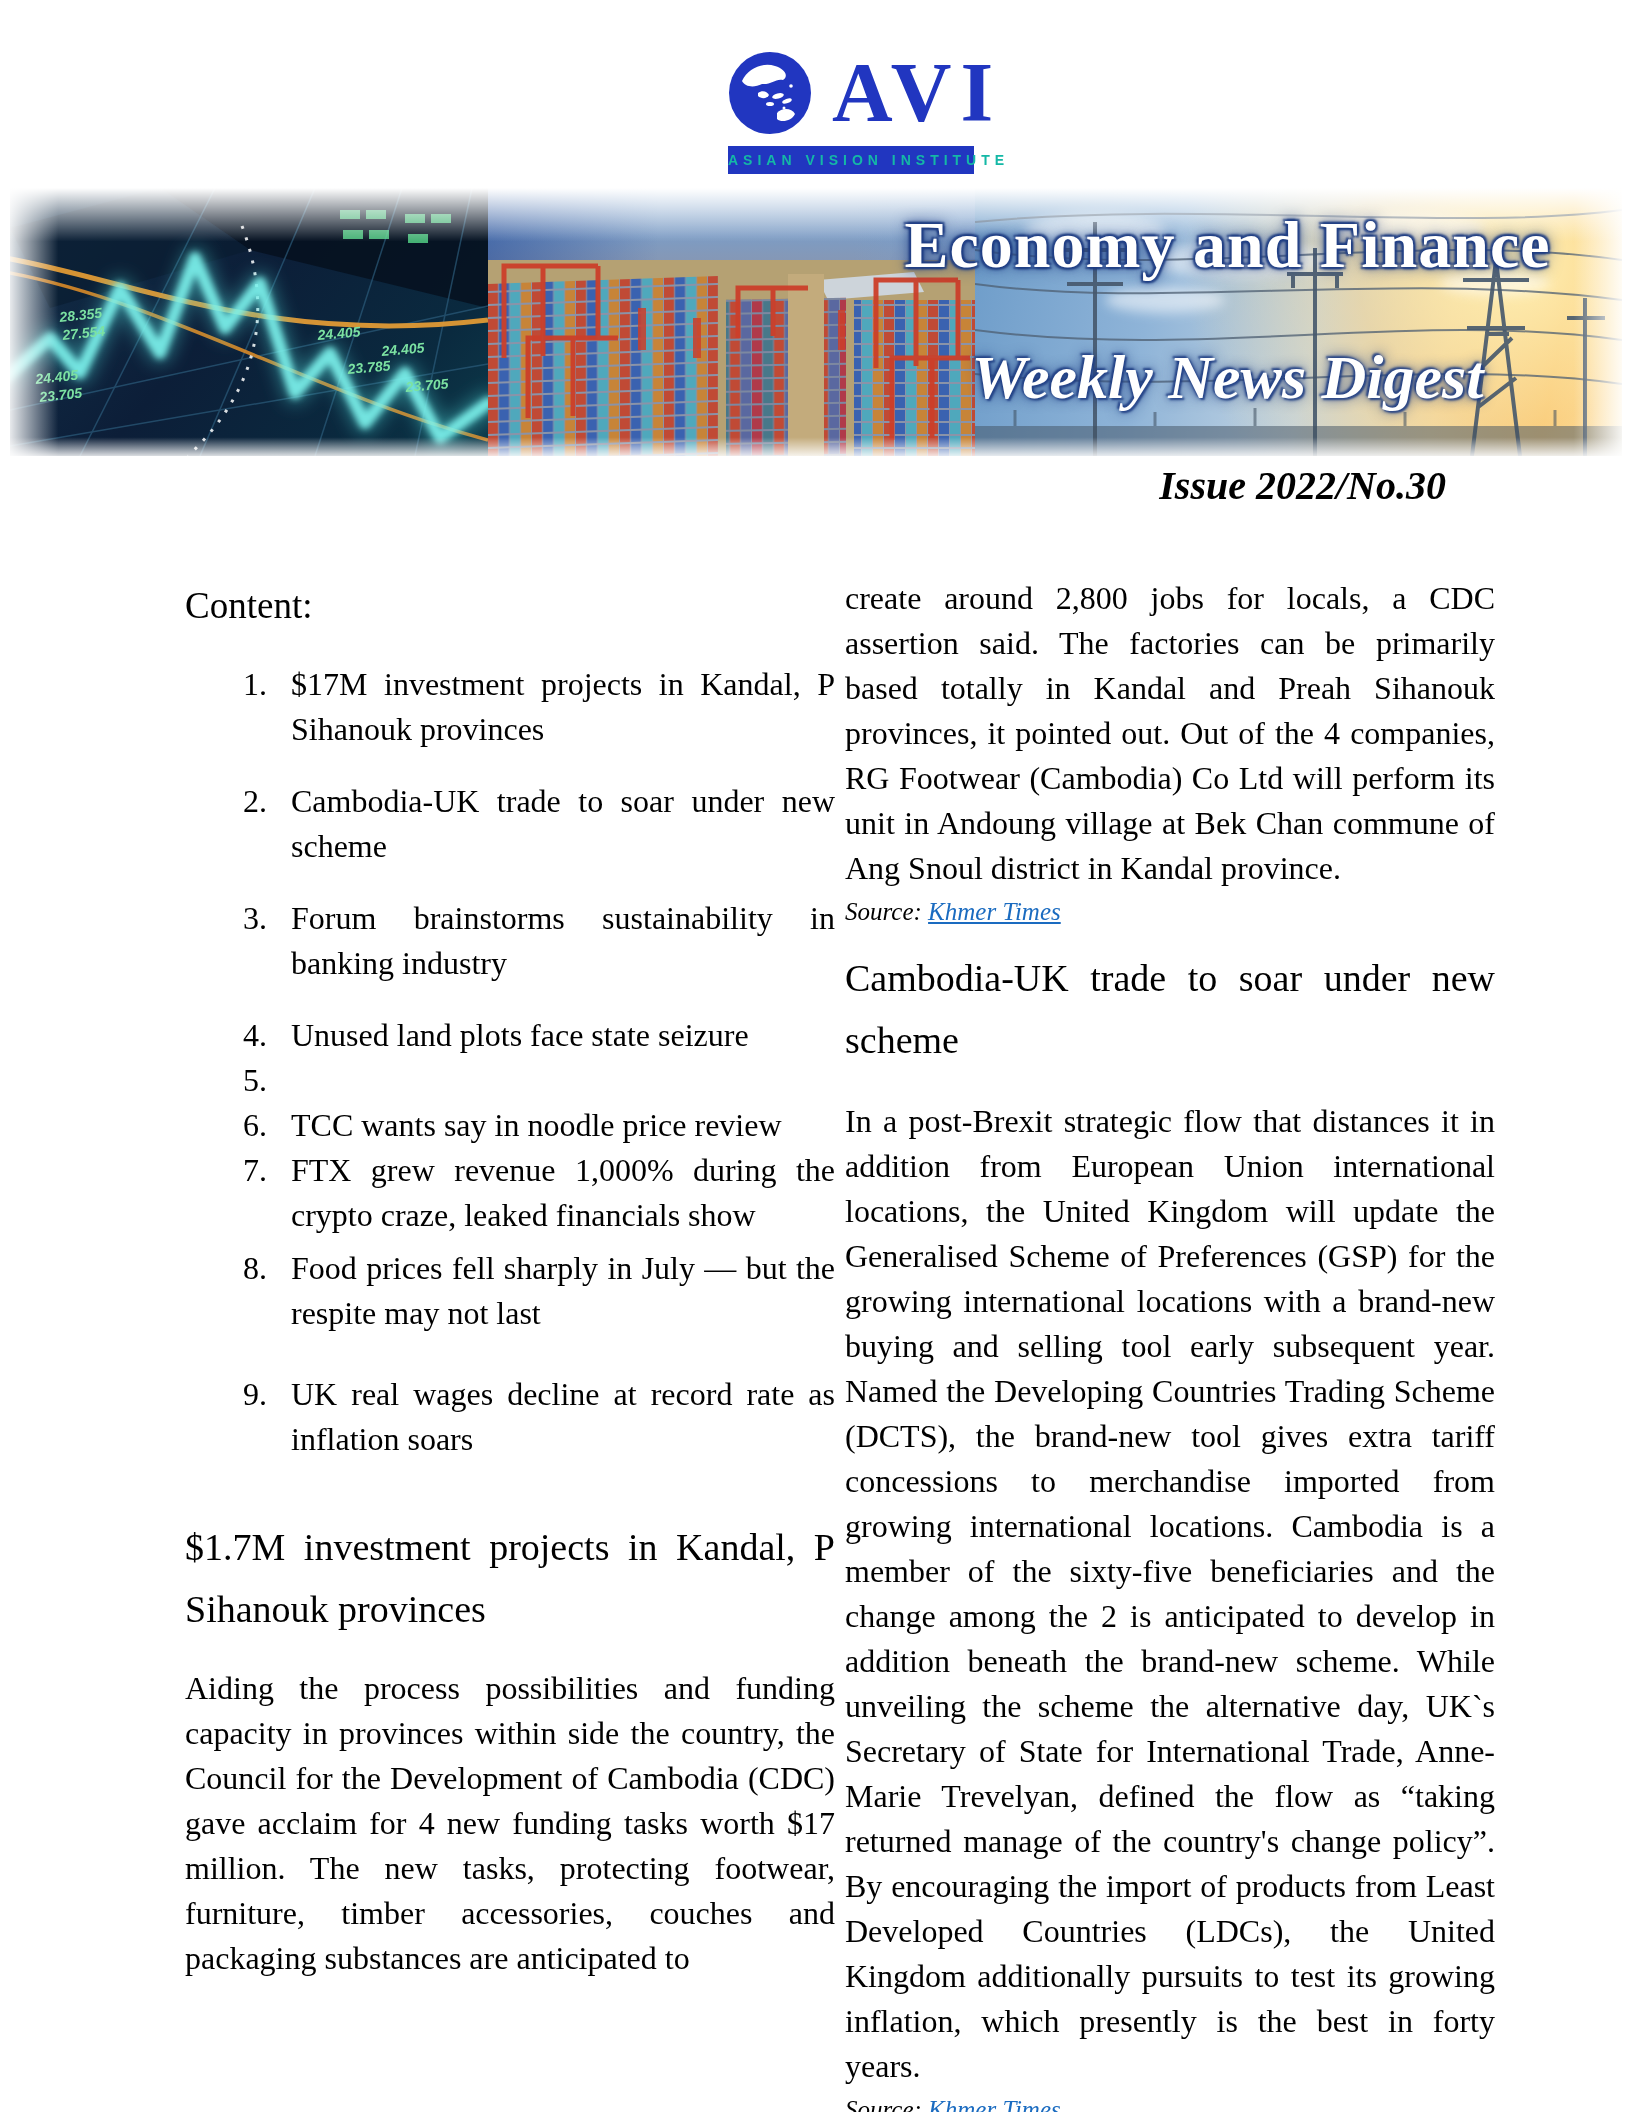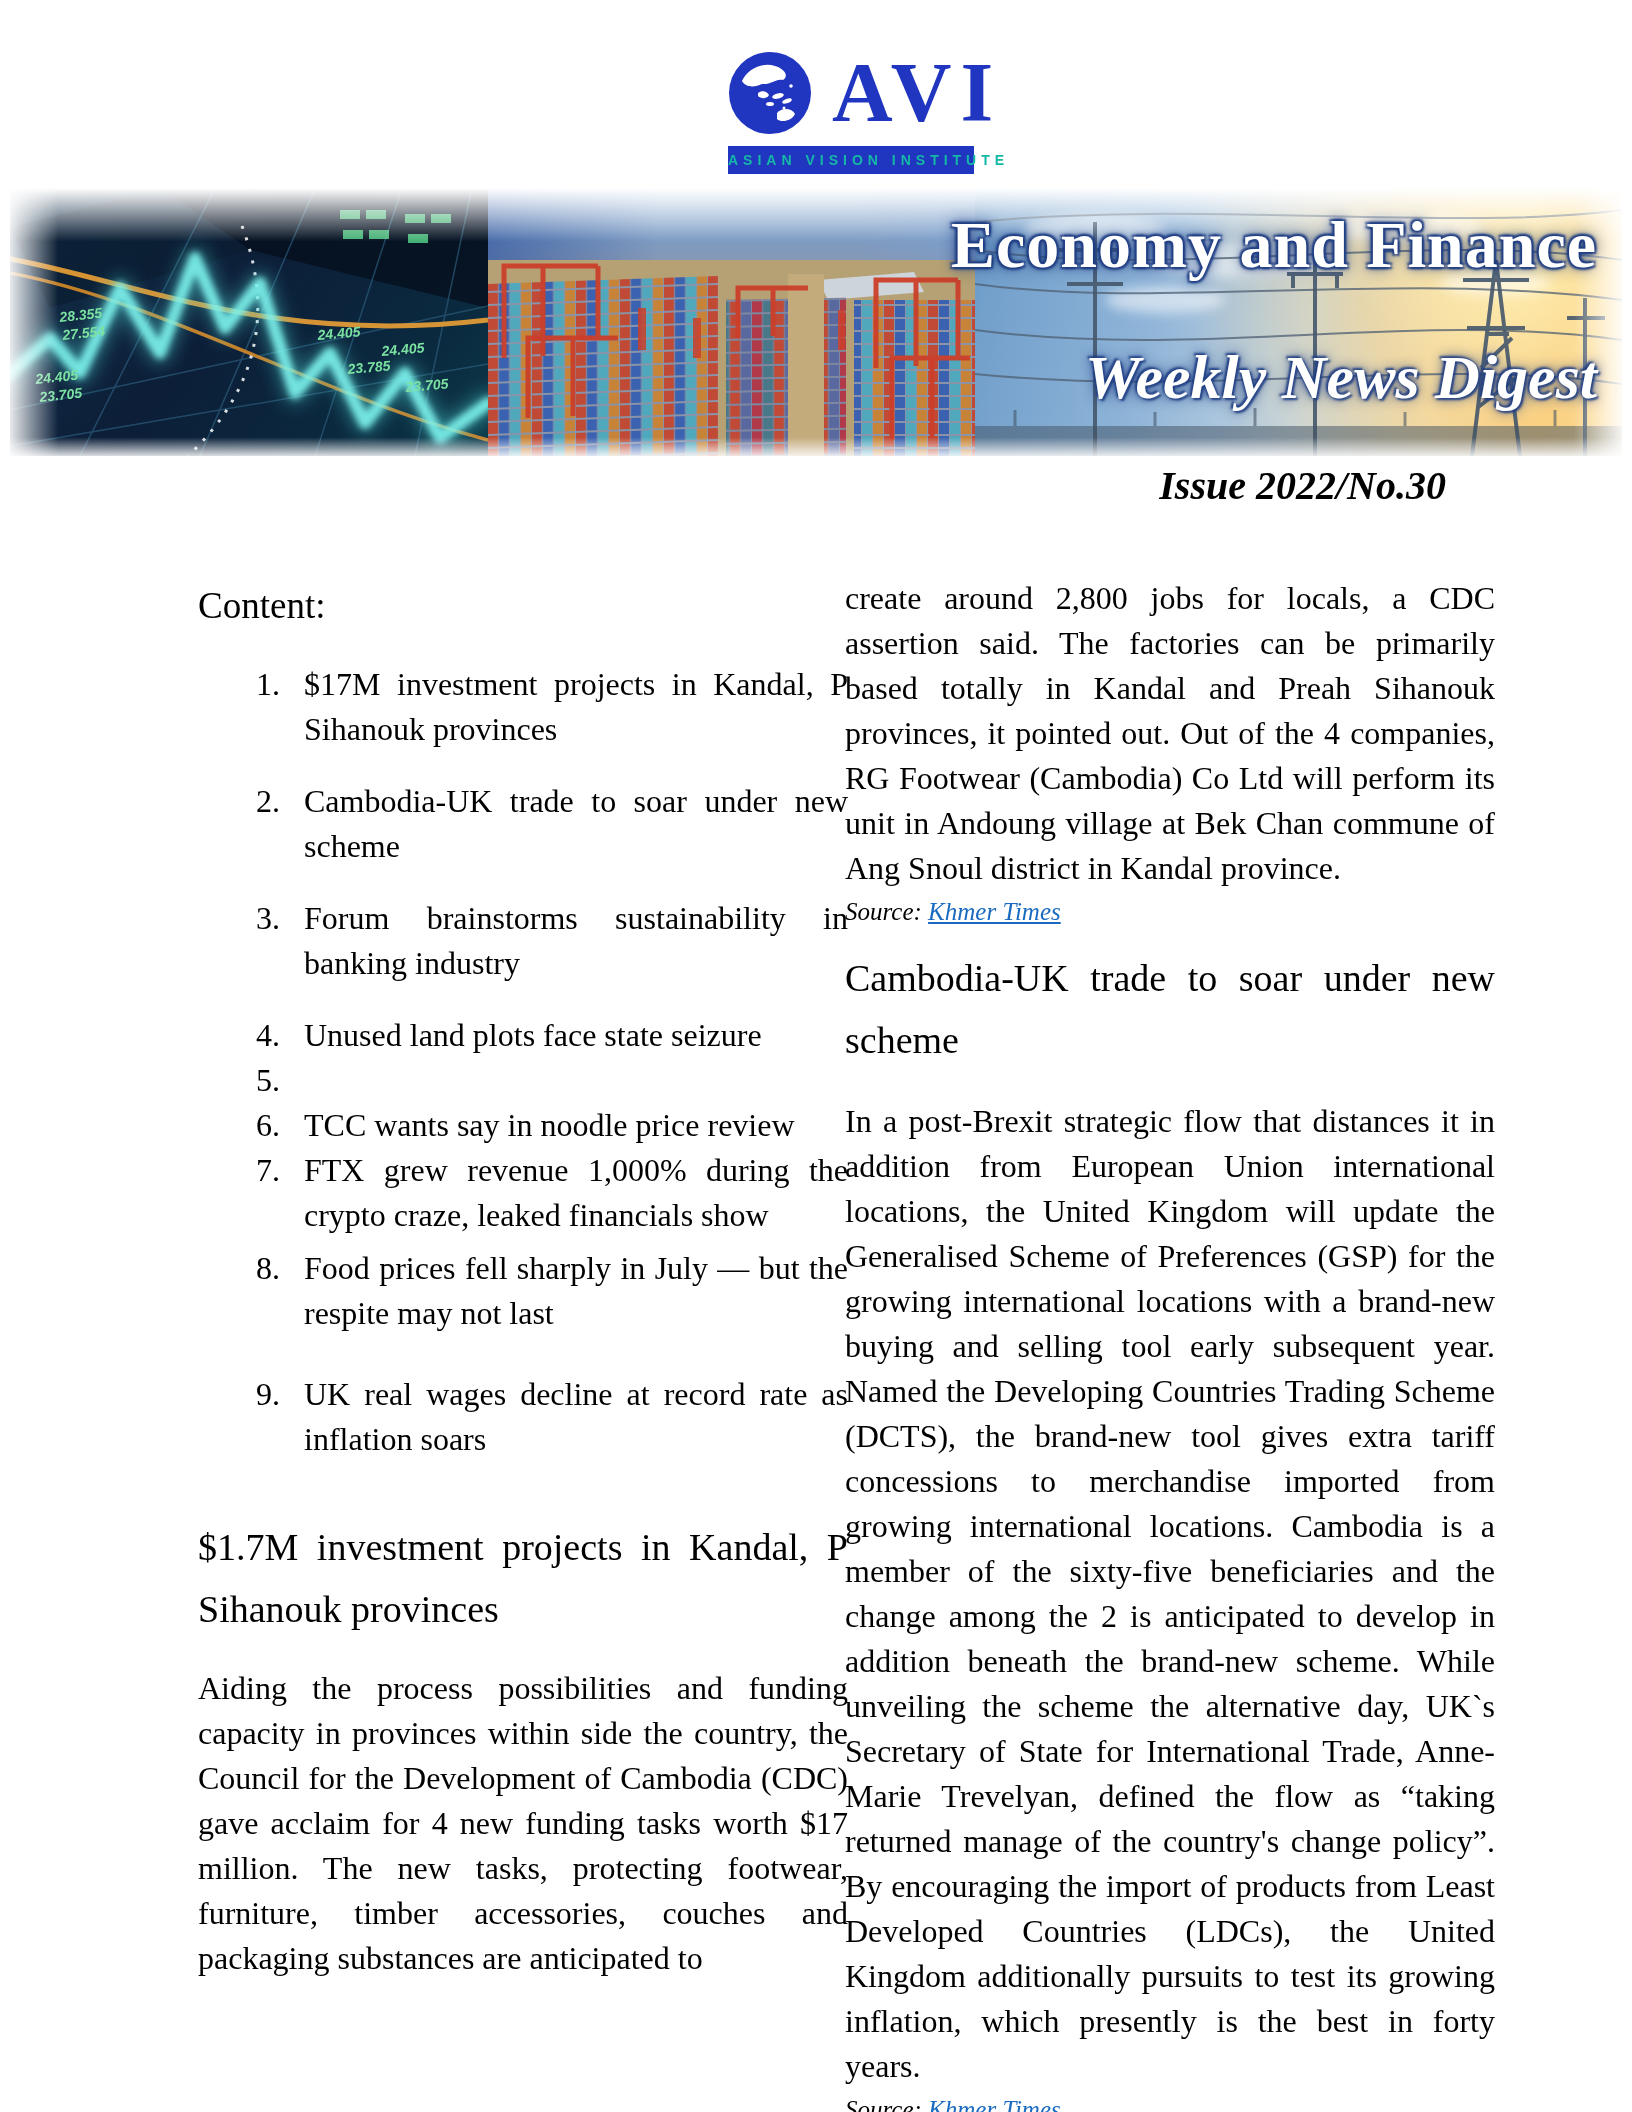--- a/index.html
+++ b/index.html
@@ -25,34 +25,34 @@
      background:radial-gradient(circle at 84% 28%,rgba(255,240,180,.95) 0%,rgba(255,214,130,.45) 28%,rgba(255,214,130,0) 58%);}
   .p-port::before{content:"";position:absolute;inset:0;
      background:linear-gradient(to right,rgba(30,70,150,.55) 0%,rgba(30,70,150,0) 35%),
                 linear-gradient(to left,rgba(120,160,210,.45) 0%,rgba(120,160,210,0) 25%);}
   .panel svg{position:absolute;inset:0;width:100%;height:100%;}
   .banner-fade{content:"";position:absolute;inset:0;pointer-events:none;
      background:linear-gradient(to bottom,rgba(255,255,255,1) 0%,rgba(255,255,255,0) 20%),
                 linear-gradient(to top,rgba(255,255,255,.85) 0%,rgba(255,255,255,0) 7%),
                 linear-gradient(to right,rgba(255,255,255,.9) 0%,rgba(255,255,255,0) 3%),
                 linear-gradient(to left,rgba(255,255,255,.9) 0%,rgba(255,255,255,0) 3%);}
-  .banner-titles{position:absolute;left:848px;right:25px;top:20px;text-align:right;pointer-events:none;}
+  .banner-titles{position:absolute;left:848px;right:25px;top:20px;text-align:center;pointer-events:none;}
   .banner-title{color:#fff;font-weight:700;font-size:66px;line-height:74px;letter-spacing:1px;
      text-shadow:0 0 16px rgba(32,62,132,.95),0 0 6px rgba(32,62,132,.9),
                  2px 2px 2px rgba(32,62,132,.85),-2px -2px 2px rgba(32,62,132,.85),
                  2px -2px 2px rgba(32,62,132,.85),-2px 2px 2px rgba(32,62,132,.85);}
   .banner-subtitle{margin-top:60px;color:#fff;font-style:italic;font-weight:700;font-size:62px;line-height:70px;
      text-shadow:0 0 14px rgba(32,62,132,.95),0 0 5px rgba(32,62,132,.9),
                  2px 2px 2px rgba(32,62,132,.85),-2px -2px 2px rgba(32,62,132,.85);}
 
   .issue-line{position:absolute;right:186px;top:462px;font-size:40px;font-weight:700;font-style:italic;}
 
   
   .col{position:absolute;width:650px;font-size:32px;line-height:45px;text-align:justify;}
-  .col-left{left:198px;top:582px;}
+  .col-left{left:185px;top:582px;}
   .col-right{left:845px;top:576px;}
 
   .toc-heading{font-size:37px;line-height:48px;margin-bottom:32px;text-align:left;}
   .toc{margin:0;padding:0;list-style:none;}
   .toc li{display:flex;padding-left:58px;}
   .toc .num{flex:0 0 48px;}
   .toc .txt{flex:1;text-align:justify;}
   .toc li.mb-lg{margin-bottom:27px;}
   .toc li.mb-sm{margin-bottom:8px;}
   .toc li.mb-xl{margin-bottom:36px;}

